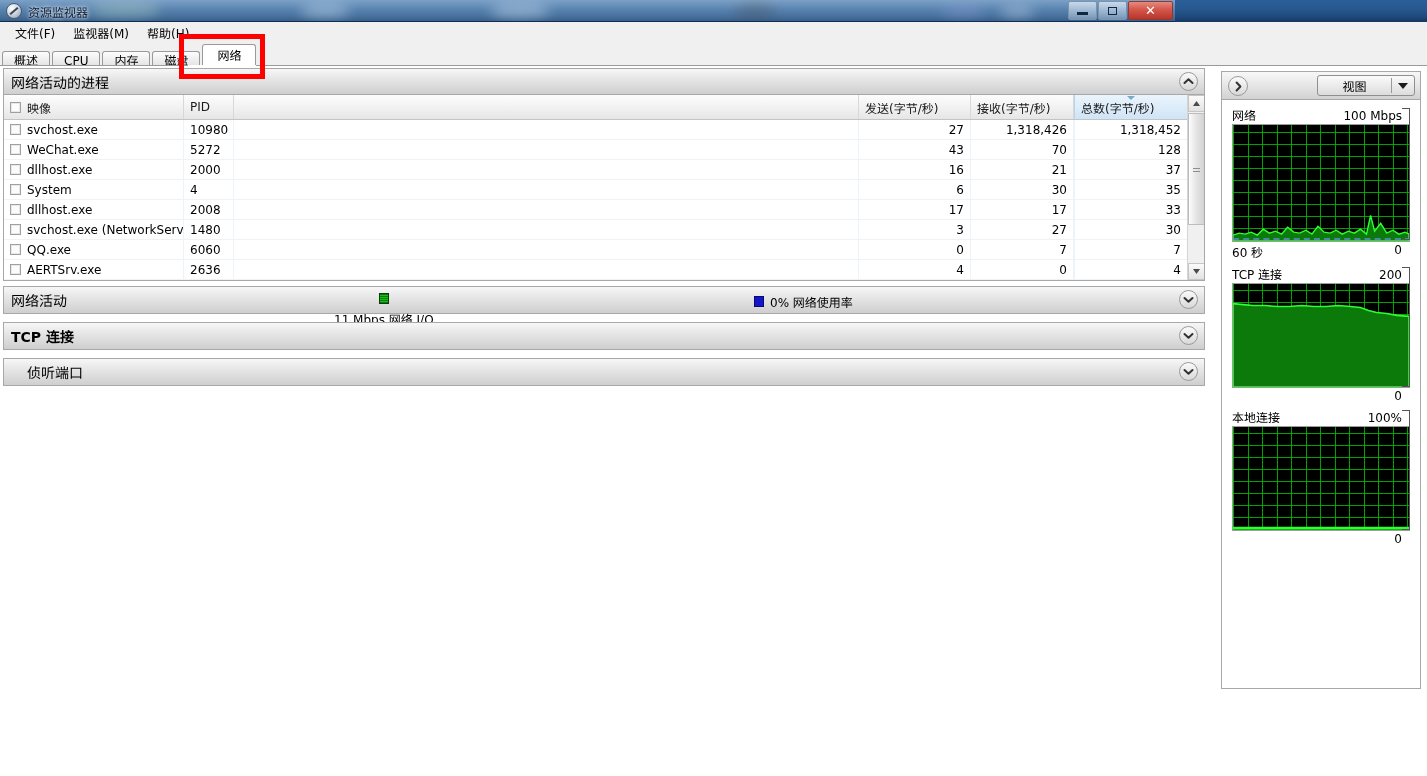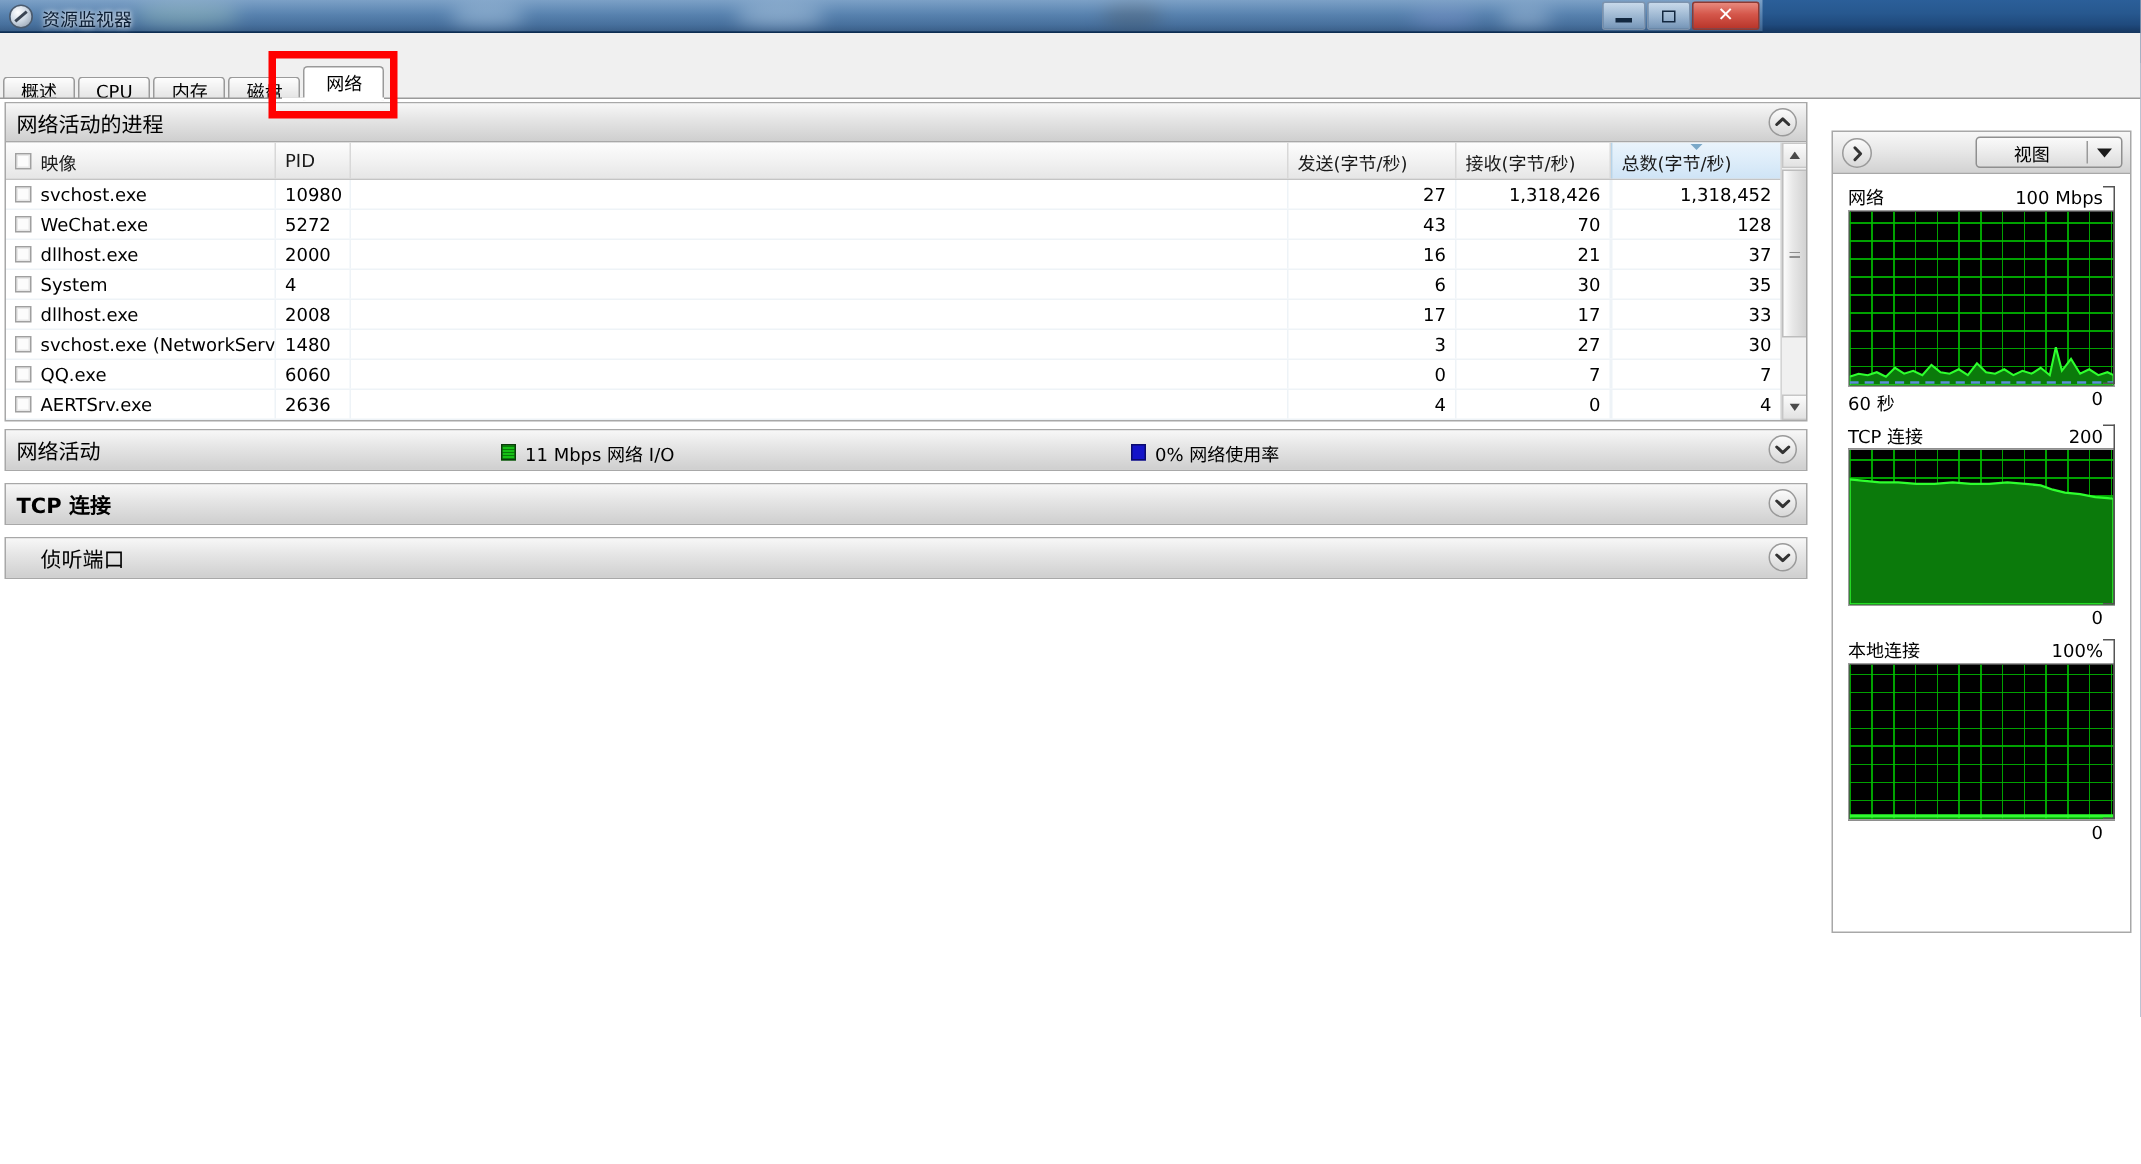--- a/index.html
+++ b/index.html
@@ -180,21 +180,21 @@
     position:absolute;left:0;top:18px;width:17px;height:112px;
     background:linear-gradient(90deg,#fdfdfd,#e8e8e8 40%,#d2d2d2 100%);
     border:1px solid #bdbdbd;box-sizing:border-box;cursor:pointer;
     display:flex;align-items:center;justify-content:center;
   }
   .grip{width:7px;height:6px;
     background:repeating-linear-gradient(0deg,#8e8e8e 0,#8e8e8e 1px,transparent 1px,transparent 3px);}
 
   
   .side{
-    position:absolute;left:1221px;top:19px;width:200px;height:535px;
+    position:absolute;left:1221px;top:3px;width:200px;height:618px;
     border:1px solid #a8a8a8;background:#fff;box-sizing:border-box;
   }
   .side-head{
     height:28px;width:100%;box-sizing:border-box;
     background:linear-gradient(180deg,#f7f7f7 0%,#e8e8e8 45%,#d2d2d2 100%);
     border-bottom:1px solid #a8a8a8;position:relative;
   }
   .side-expand{
     position:absolute;left:6px;top:4px;width:20px;height:20px;border-radius:50%;
     background:linear-gradient(180deg,#fbfbfb,#d8d8d8);
@@ -266,20 +266,25 @@
           <div class="max-sq"></div>
         </div>
       <div class="wb close">
           <span class="gl">✕</span>
         </div>
     </div>
   </div>
 
   <div class="appbody">
 
+    <div class="menubar">
+      <div class="menu-item">文件(F)</div>
+      <div class="menu-item">监视器(M)</div>
+      <div class="menu-item">帮助(H)</div>
+    </div>
 
     <div class="tabstrip">
       <div class="tabs">
         <div class="tab">概述</div>
         <div class="tab">CPU</div>
         <div class="tab">内存</div>
         <div class="tab">磁盘</div>
         <div class="tab active">网络</div>
       </div>
     </div>
@@ -429,21 +434,21 @@
                     <path d="M0 0 L7 0 L3.5 5 Z" fill="#4a4a4a"></path>
                   </svg>
               </div>
             </div>
           </div>
         </div>
 
         <div class="panel" style="top:218px;width:1202px;height:28px;">
           <div class="panel-head" style="height:26px;border-bottom:none;">
             <span class="panel-title">网络活动</span>
-            <span class="summary-item" style="left:330px;">
+            <span class="summary-item" style="left:330px;flex-direction:column;">
               <span class="swatch green"></span>
               <span>11 Mbps 网络 I/O</span>
             </span>
             <span class="summary-item" style="left:750px;">
               <span class="swatch blue"></span>
               <span>0% 网络使用率</span>
             </span>
             <span class="chev-btn">
               <svg width="11" height="9" viewBox="0 0 11 9">
                   <path d="M1.5 3 L5.5 6.8 L9.5 3" stroke="#333" stroke-width="2" fill="none" stroke-linecap="round" stroke-linejoin="round"></path>

